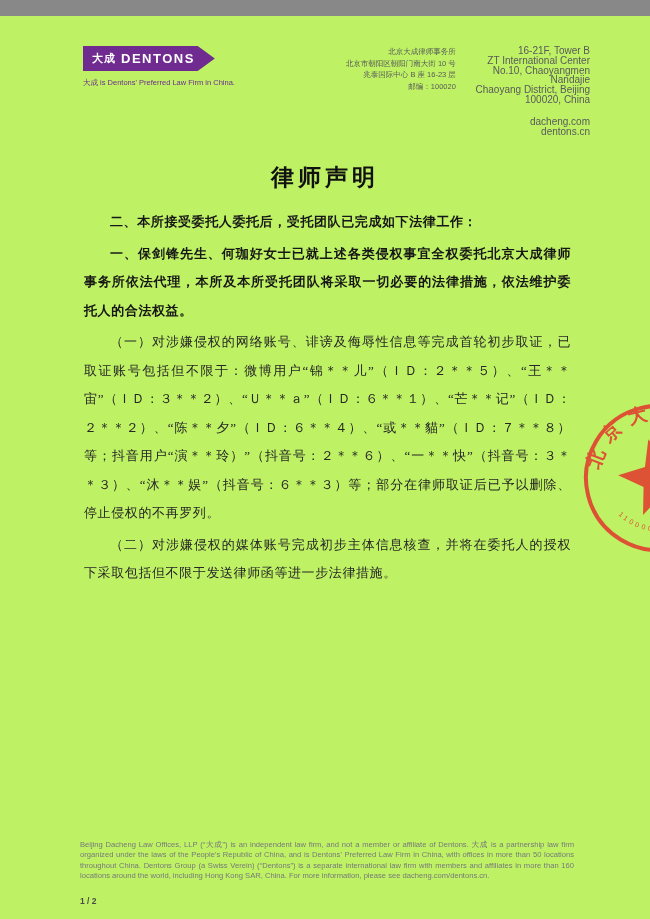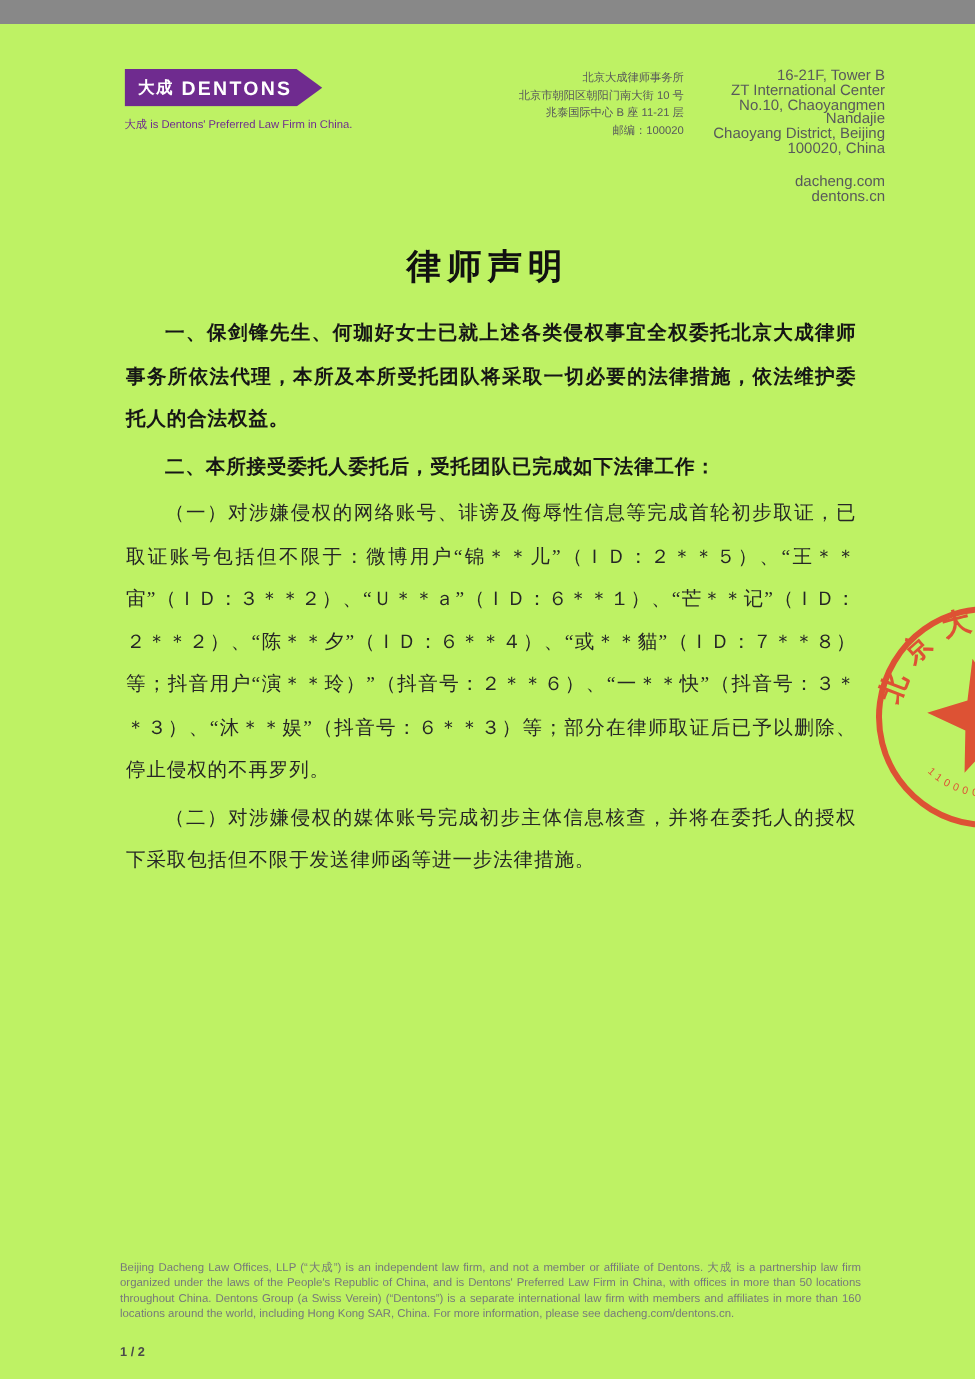--- a/index.html
+++ b/index.html
@@ -129,42 +129,42 @@
       <div class="logo-banner">
         <span class="logo-cn">大成</span>
         <span class="logo-en">DENTONS</span>
       </div>
       <div class="logo-tagline">大成 is Dentons' Preferred Law Firm in China.</div>
     </div>
 
     <div class="lh-mid">
       <div>北京大成律师事务所</div>
       <div>北京市朝阳区朝阳门南大街 10 号</div>
-      <div>兆泰国际中心 B 座 11-21 层</div>
+      <div>兆泰国际中心 B 座 16-23 层</div>
       <div>邮编：100020</div>
     </div>
 
     <div class="lh-right">
       <div>16-21F, Tower B</div>
       <div>ZT International Center</div>
       <div>No.10, Chaoyangmen Nandajie</div>
       <div>Chaoyang District, Beijing</div>
       <div>100020, China</div>
       <div class="websites">
         <div>dacheng.com</div>
         <div>dentons.cn</div>
       </div>
     </div>
   </header>
 
   <h1 class="doc-title">律师声明</h1>
 
   <main class="doc-body">
+    <p class="para bold">二、本所接受委托人委托后，受托团队已完成如下法律工作：</p>
     <p class="para bold">一、保剑锋先生、何珈好女士已就上述各类侵权事宜全权委托北京大成律师事务所依法代理，本所及本所受托团队将采取一切必要的法律措施，依法维护委托人的合法权益。</p>
-    <p class="para bold">二、本所接受委托人委托后，受托团队已完成如下法律工作：</p>
     <p class="para">（一）对涉嫌侵权的网络账号、诽谤及侮辱性信息等完成首轮初步取证，已取证账号包括但不限于：微博用户“锦＊＊儿”（ＩＤ：２＊＊５）、“王＊＊宙”（ＩＤ：３＊＊２）、“Ｕ＊＊ａ”（ＩＤ：６＊＊１）、“芒＊＊记”（ＩＤ：２＊＊２）、“陈＊＊夕”（ＩＤ：６＊＊４）、“或＊＊貓”（ＩＤ：７＊＊８）等；抖音用户“演＊＊玲）”（抖音号：２＊＊６）、“一＊＊快”（抖音号：３＊＊３）、“沐＊＊娱”（抖音号：６＊＊３）等；部分在律师取证后已予以删除、停止侵权的不再罗列。</p>
     <p class="para">（二）对涉嫌侵权的媒体账号完成初步主体信息核查，并将在委托人的授权下采取包括但不限于发送律师函等进一步法律措施。</p>
   </main>
 
   <div class="stamp">
     <svg width="162" height="162" viewBox="0 0 162 162" xmlns="http://www.w3.org/2000/svg">
       <defs>
         <path id="ringPath" d="M 81 81 m -59 0 a 59 59 0 1 1 118 0 a 59 59 0 1 1 -118 0"></path>
         <path id="serialPath" d="M 29 97 a 55 55 0 0 0 104 0"></path>
       </defs>

